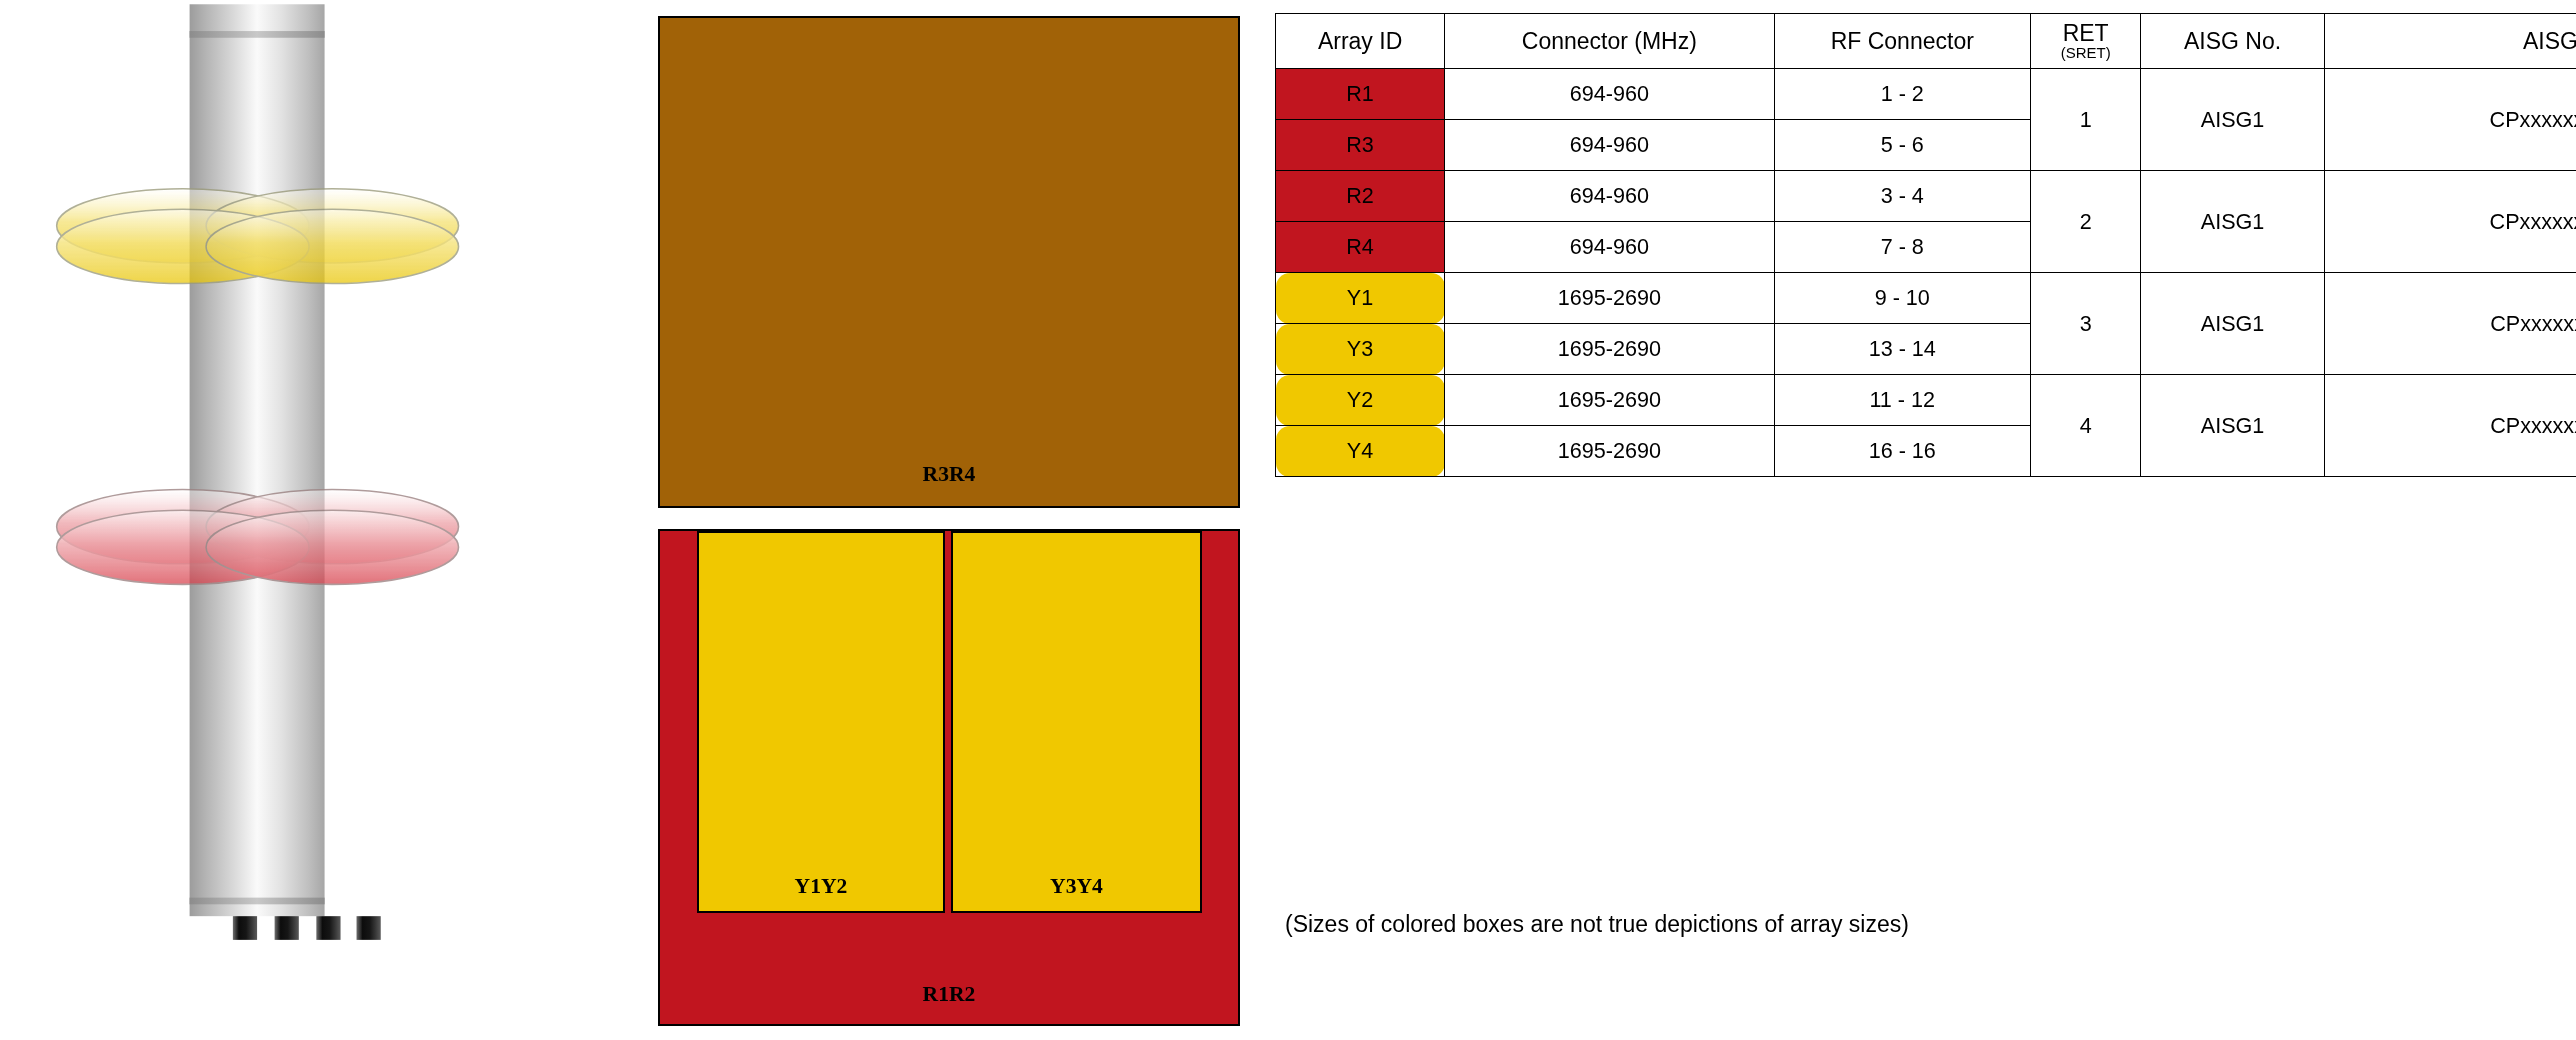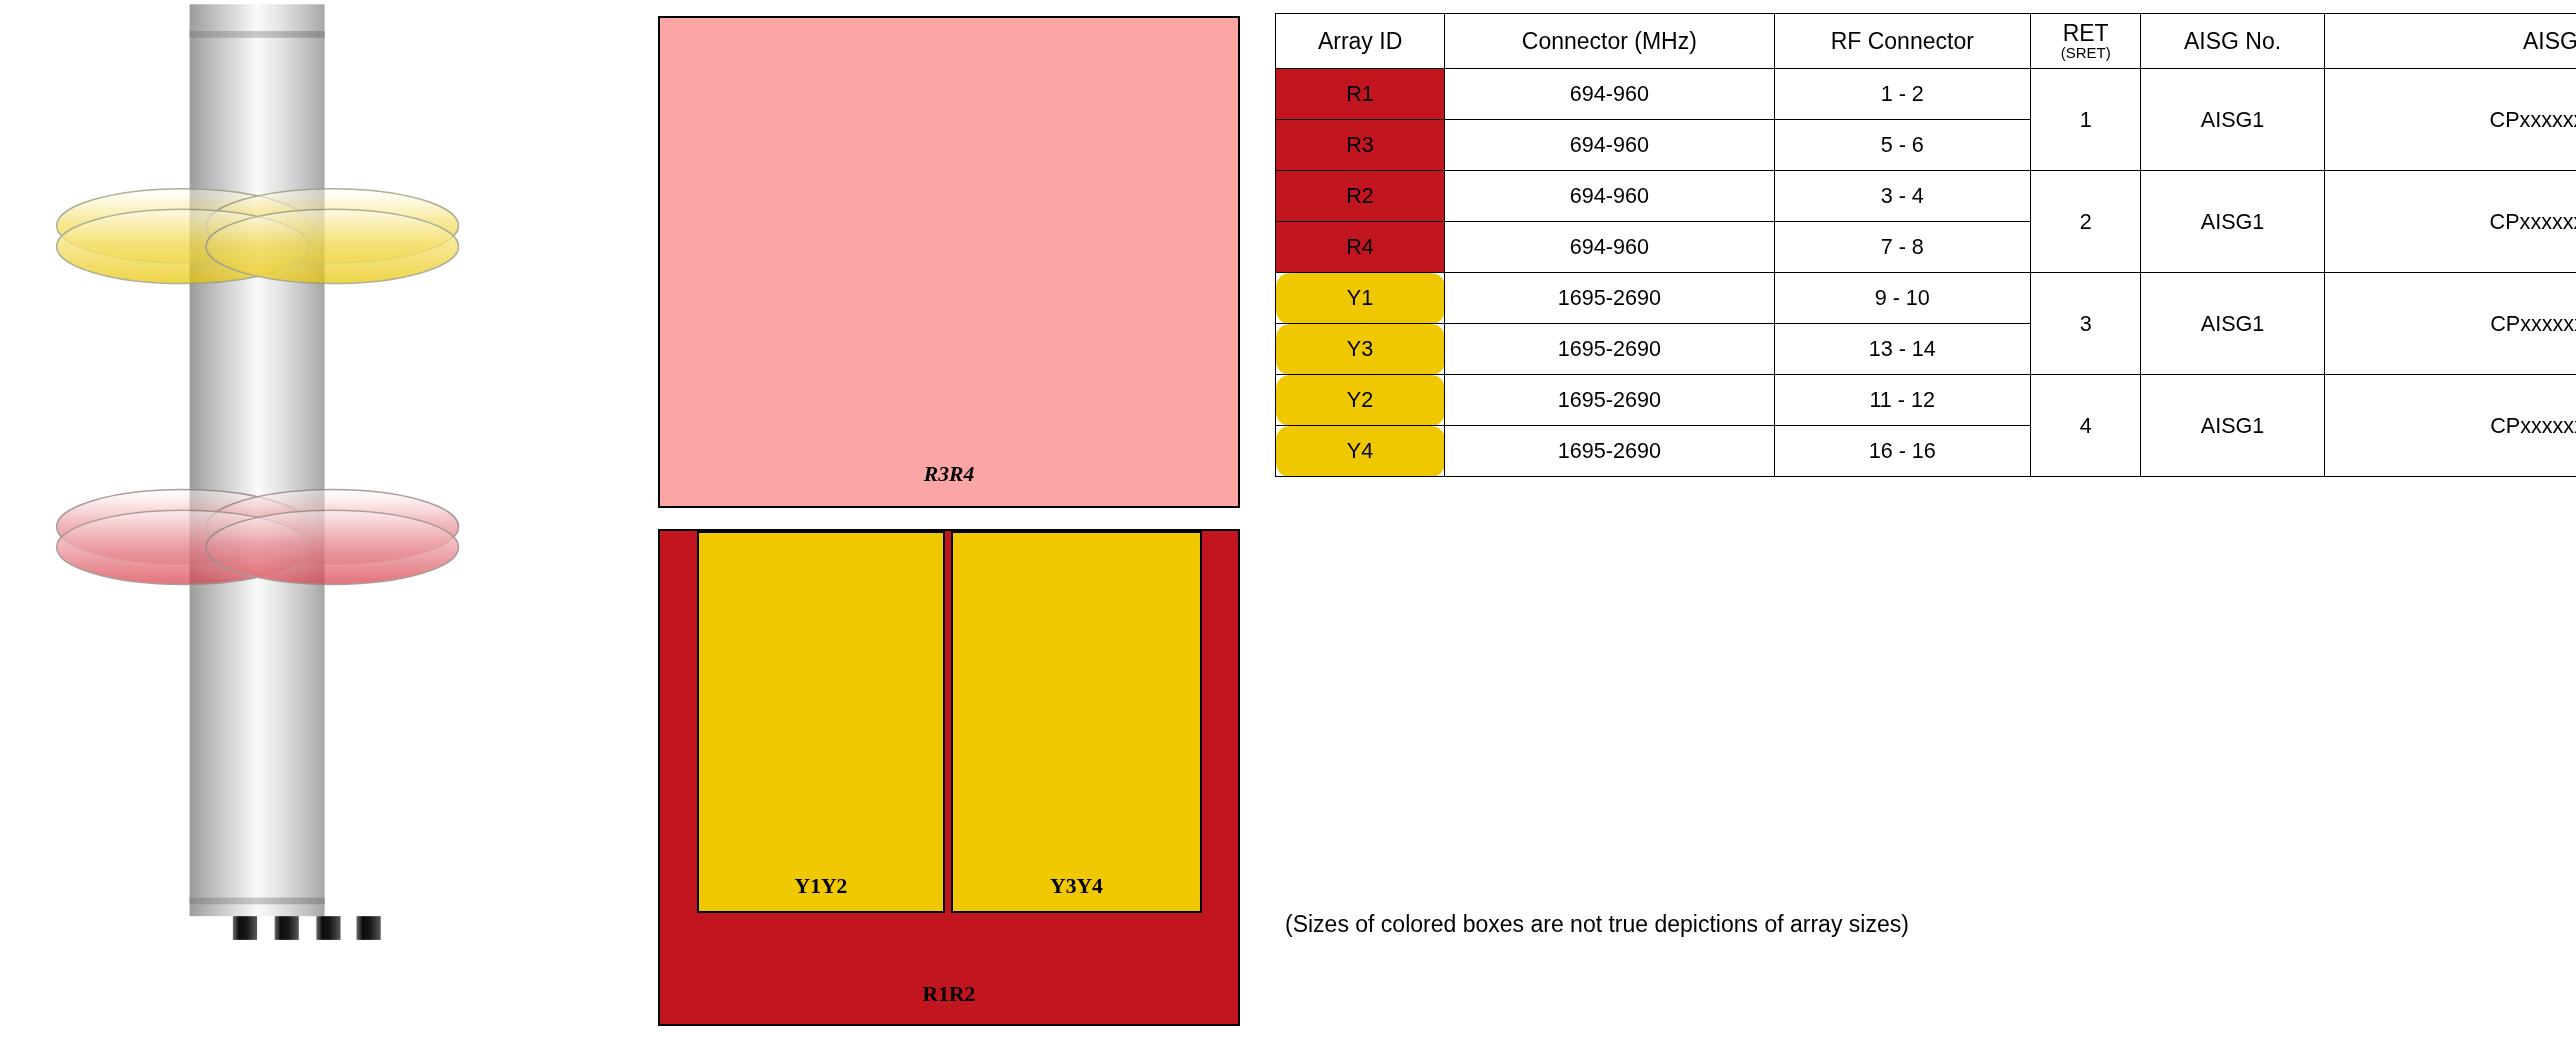--- a/index.html
+++ b/index.html
@@ -35,22 +35,21 @@
   .array-box {
     position: absolute;
     box-sizing: border-box;
     border: 2.1px solid #000000;
   }
   #box-r3r4 {
     left: 0px;
     top: 0px;
     width: 582px;
     height: 492px;
-    background: #fca5a5;
-    font-style: italic;
+    background: #a16207;
   }
   #box-r1r2 {
     left: 0px;
     top: 513px;
     width: 582px;
     height: 497px;
     background: #C1151F;
   }
   .sub-box {
     position: absolute;

